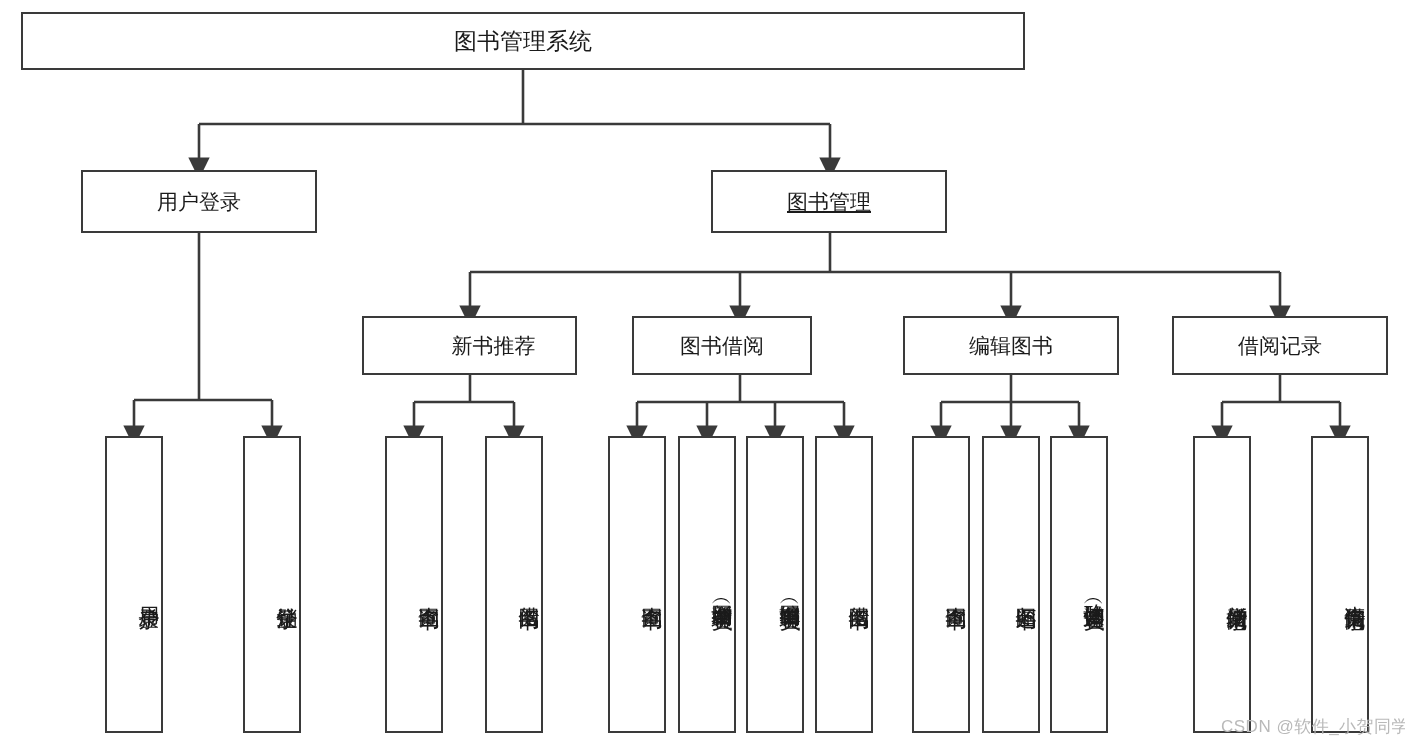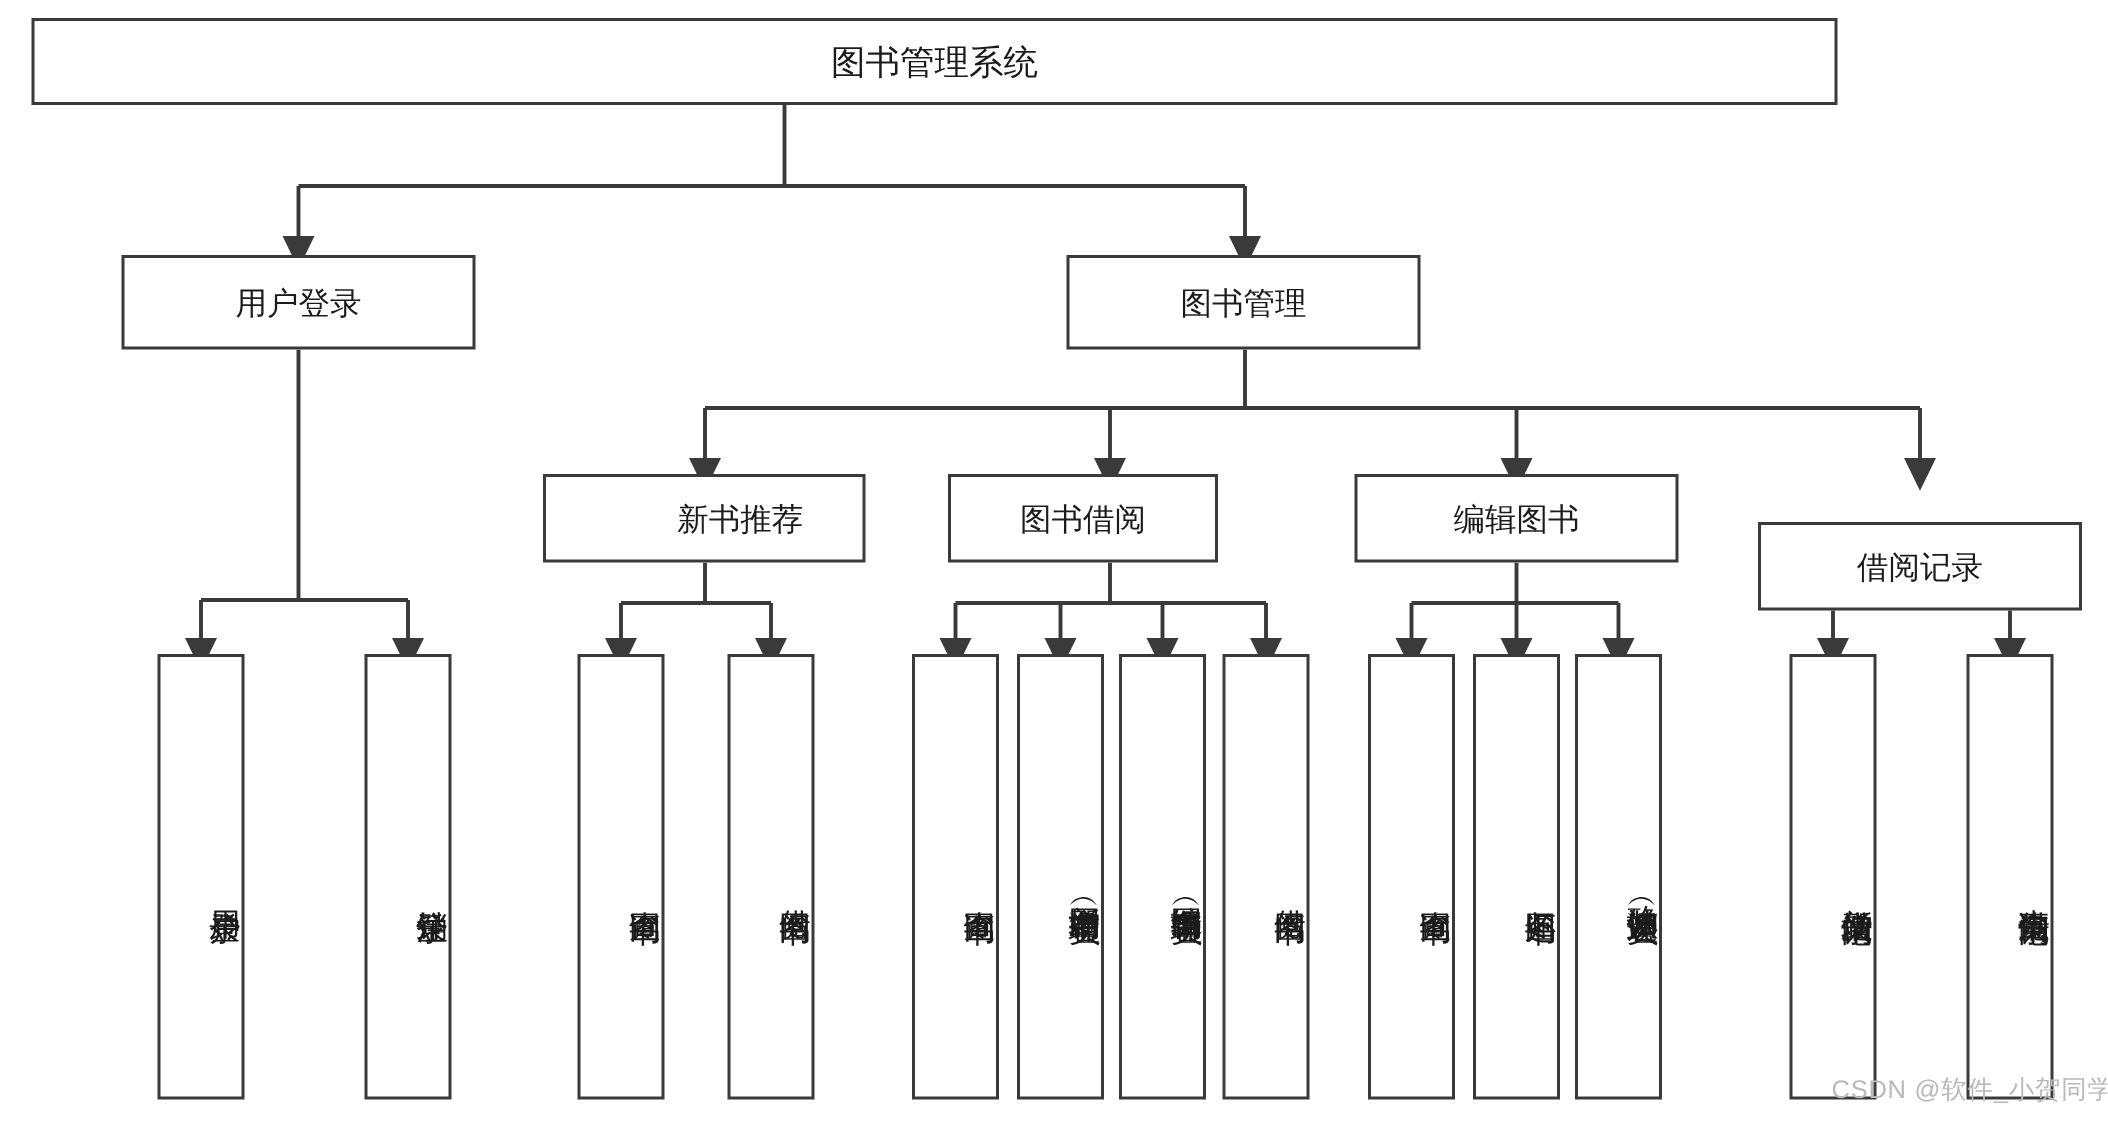--- a/index.html
+++ b/index.html
@@ -108,29 +108,29 @@
       <path d="M1011,402 L1011,428" marker-end="url(#arrow)"></path>
       <path d="M1079,402 L1079,428" marker-end="url(#arrow)"></path>
 
       <path d="M1280,375 L1280,402"></path>
       <path d="M1222,402 L1340,402"></path>
       <path d="M1222,402 L1222,428" marker-end="url(#arrow)"></path>
       <path d="M1340,402 L1340,428" marker-end="url(#arrow)"></path>
     </g>
   </svg>
 
-  <div class="node level0" style="left:21px; top:12px; width:1204px; height:58px;">图书管理系统</div>
+  <div class="node level0" style="left:21px; top:12px; width:1004px; height:58px;">图书管理系统</div>
 
   <div class="node level1" style="left:81px; top:170px; width:236px; height:63px;">用户登录</div>
-  <div class="node level1" style="left:711px; top:170px; width:236px; height:63px;">图书管理</div>
+  <div class="node level1" style="left:711px; top:170px; width:236px; height:63px;text-decoration:underline;">图书管理</div>
 
   <div class="node level2" style="left:362px; top:316px; width:215px; height:59px;padding-left:48px;">新书推荐</div>
   <div class="node level2" style="left:632px; top:316px; width:180px; height:59px;">图书借阅</div>
   <div class="node level2" style="left:903px; top:316px; width:216px; height:59px;">编辑图书</div>
-  <div class="node level2" style="left:1172px; top:316px; width:216px; height:59px;margin-top:32px;">借阅记录</div>
+  <div class="node level2" style="left:1172px; top:316px; width:216px; height:59px;">借阅记录</div>
 
   <div class="node leaf" style="left:105px; top:436px; width:58px; height:297px;">用户登录</div>
   <div class="node leaf" style="left:243px; top:436px; width:58px; height:297px;">注销登录</div>
 
   <div class="node leaf" style="left:385px; top:436px; width:58px; height:297px;">查询图书</div>
   <div class="node leaf" style="left:485px; top:436px; width:58px; height:297px;">借阅图书</div>
 
   <div class="node leaf" style="left:608px; top:436px; width:58px; height:297px;">查询图书</div>
   <div class="node leaf" style="left:678px; top:436px; width:58px; height:297px;">新增图书（管理员）</div>
   <div class="node leaf" style="left:746px; top:436px; width:58px; height:297px;">编辑图书（管理员）</div>

